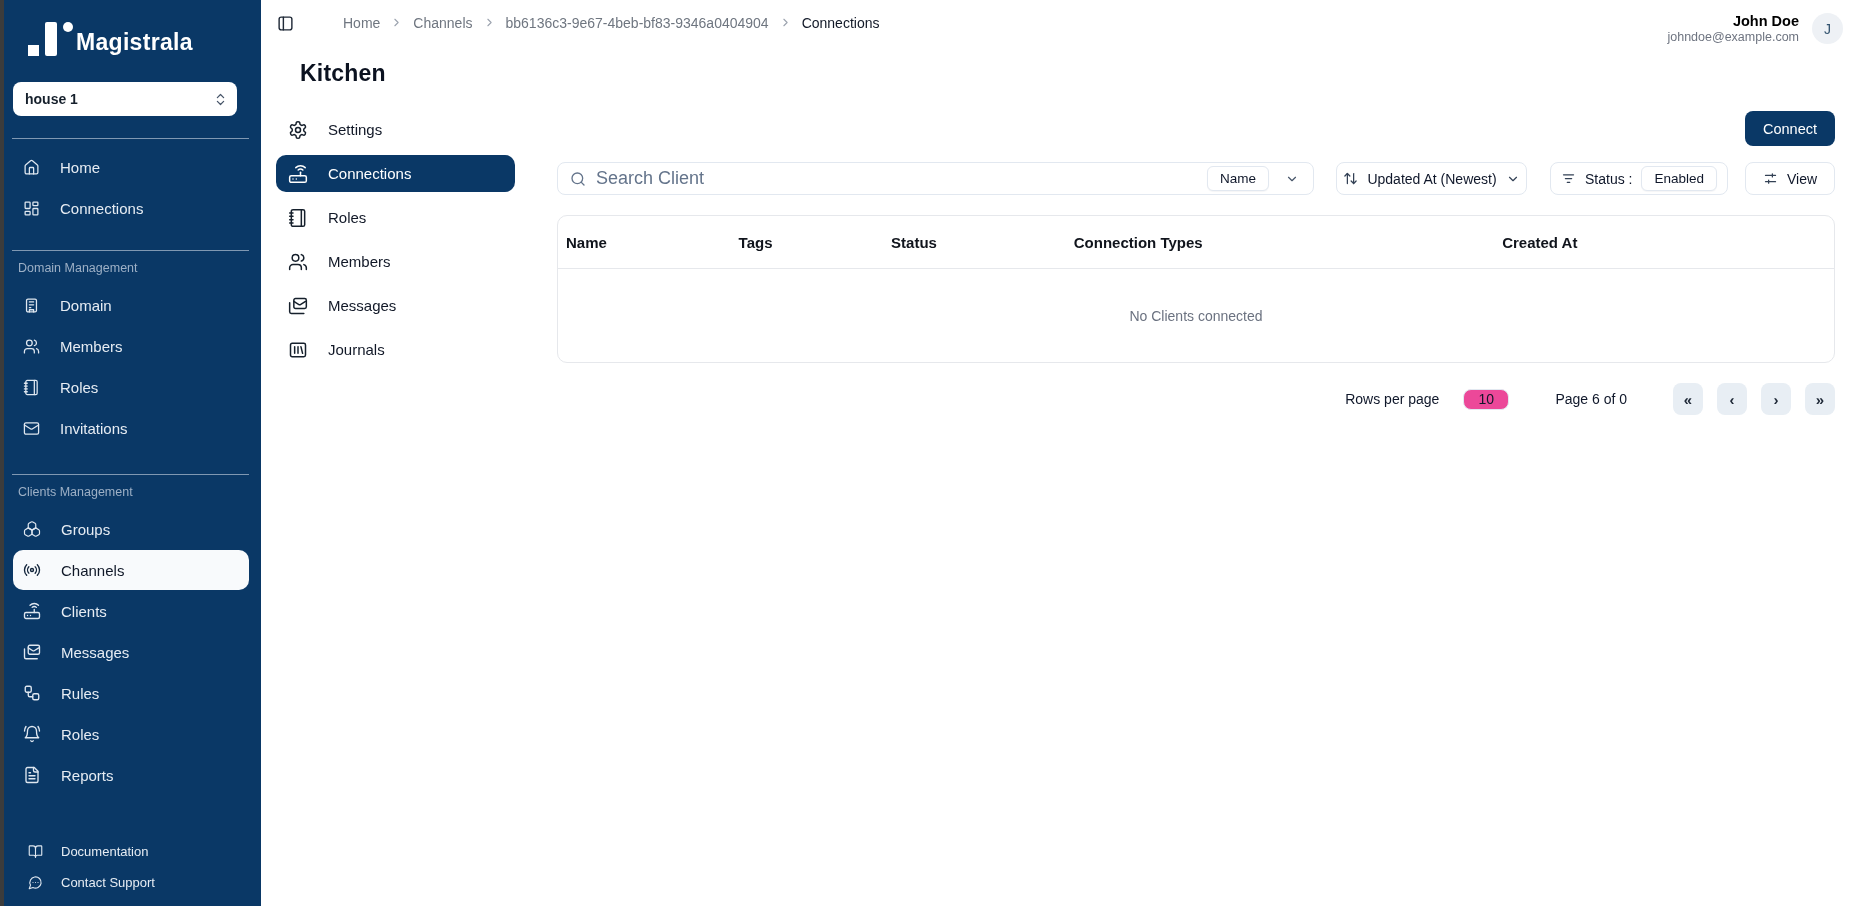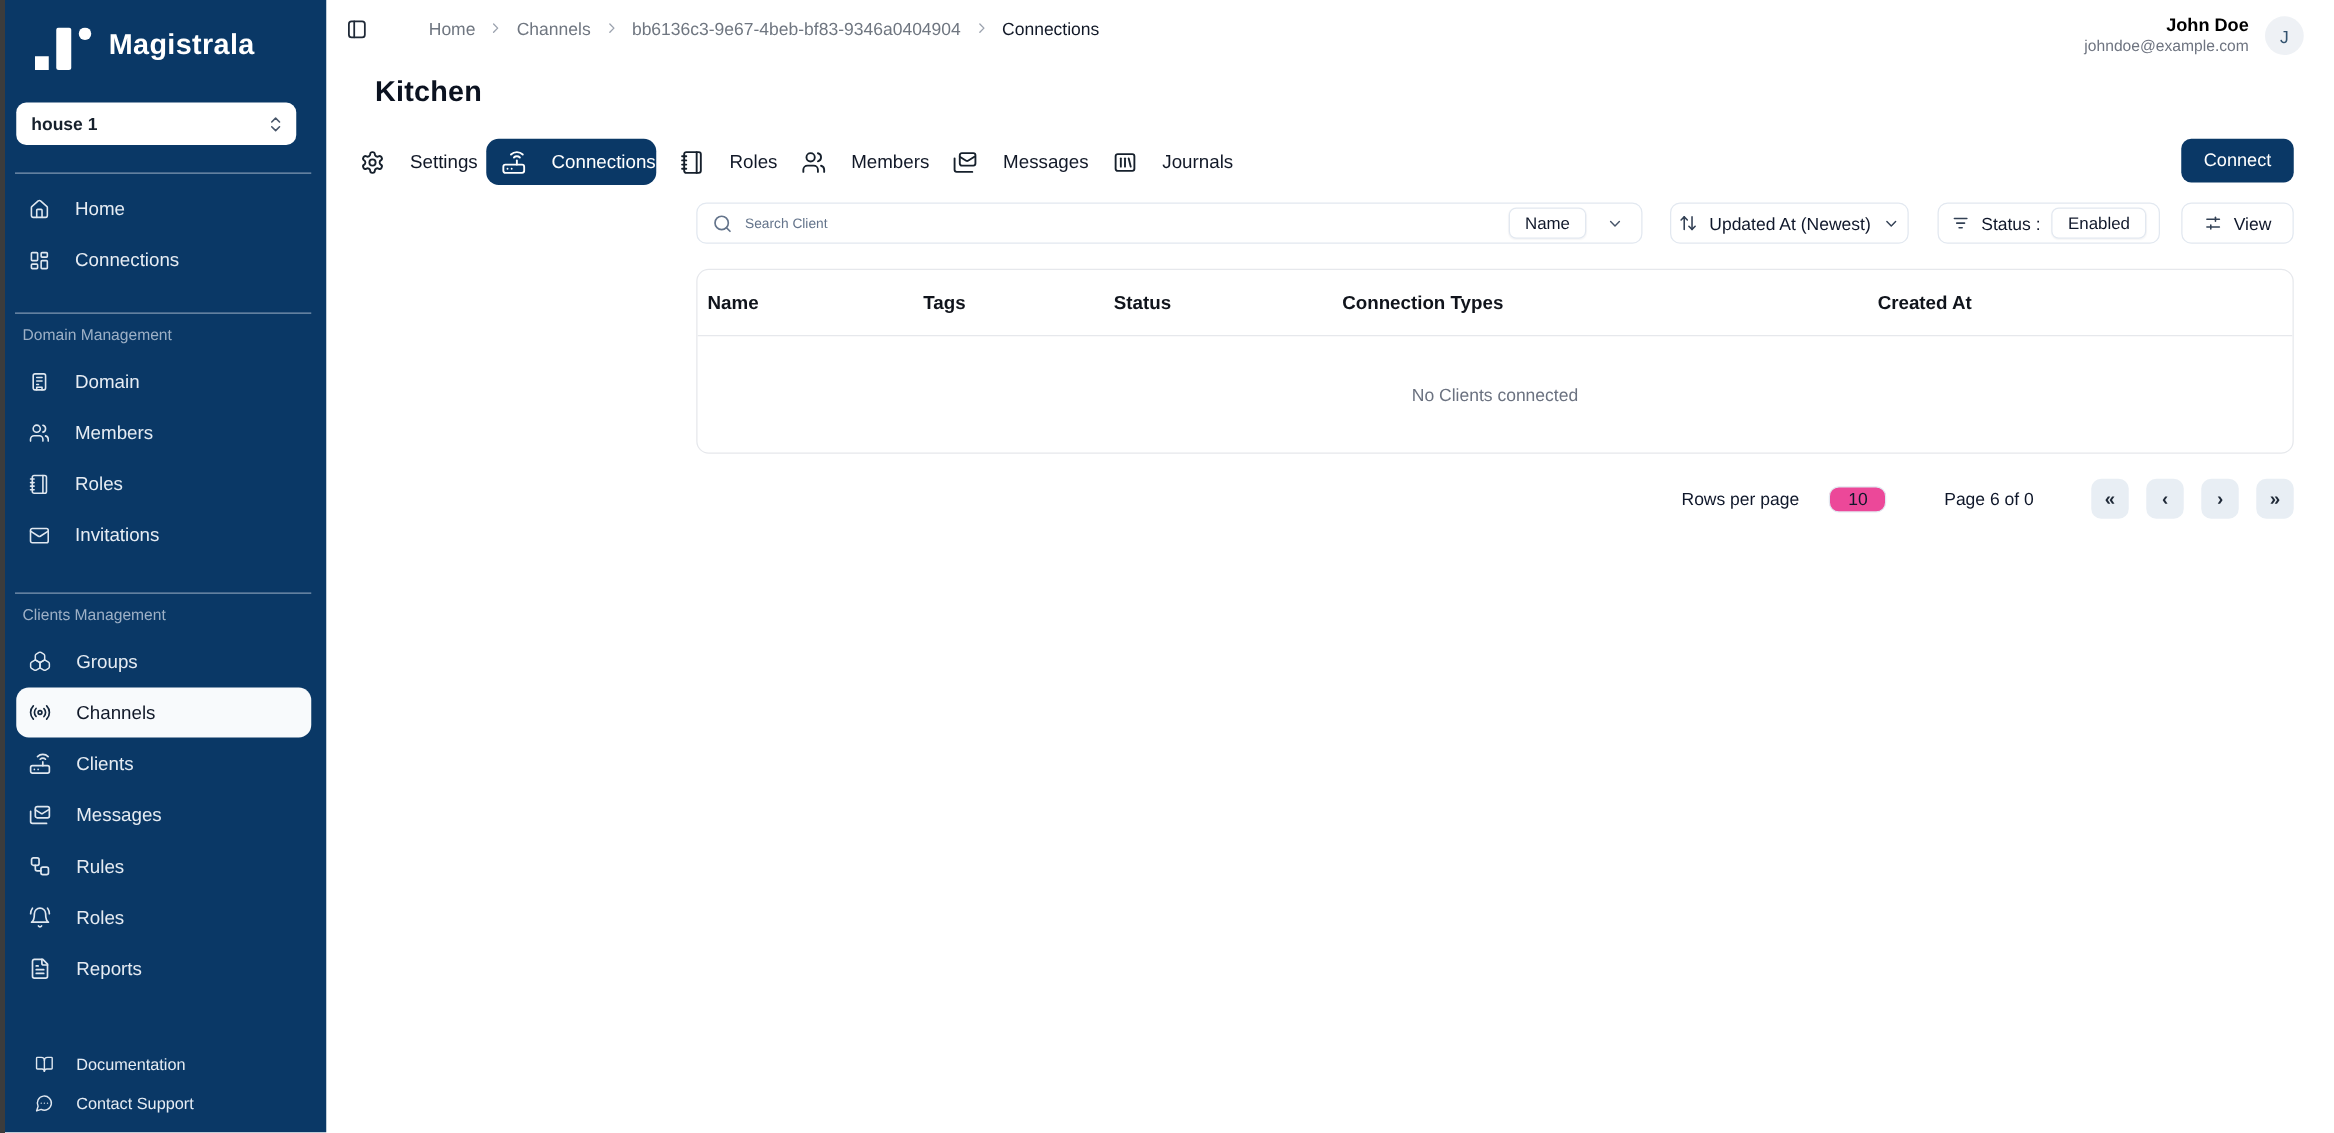--- a/index.html
+++ b/index.html
@@ -8,21 +8,21 @@
   svg { display:block; flex:none; }
 
   
   .window-edge { position:fixed; left:0; top:0; width:4px; height:100%; background:#3c3c3c; z-index:60; }
 
   
   .app { display:flex; width:100%; height:100%; }
 
   
   .sidebar { width:261px; flex:none; background:#0a3866; color:#e6ecf3; display:flex; flex-direction:column; height:100%; }
-  .logo { display:flex; align-items:flex-start; gap:13px; margin:22px 0 0 28px; }
+  .logo { display:flex; align-items:flex-end; gap:2px; margin:22px 0 0 28px; }
   .brand-name { font-size:23px; font-weight:700; color:#fff; letter-spacing:.3px; }
   .workspace { margin:26px 0 0 13px; width:224px; height:34px; background:#fff; border:none; border-radius:8px;
                display:flex; align-items:center; justify-content:space-between; padding:0 9px 0 12px;
                font-family:inherit; font-size:14px; font-weight:700; color:#16202c; cursor:pointer; }
   .sb-divider { border:none; border-top:1px solid rgba(226,232,240,.55); margin:0 12px; }
   .d1 { margin-top:22px; } .d2 { margin-top:21px; } .d3 { margin-top:25px; }
   .sb-nav { margin-top:8px; }
   .sb-item { display:flex; align-items:center; height:40px; margin:0 12px 1px 13px; padding-left:10px;
              border-radius:10px; gap:20px; font-size:15px; color:#e6ecf3; cursor:pointer; }
   .sb-item svg { color:#dfe7f0; }
@@ -45,39 +45,39 @@
   .user-name { font-size:14.5px; font-weight:700; color:#000000; }
   .user-email { font-size:12.5px; color:#6e7480; margin-top:1px; }
   .avatar { width:31px; height:31px; border-radius:50%; background:#eef1f5; color:#33536f; font-size:14px;
             display:flex; align-items:center; justify-content:center; cursor:pointer; }
 
   .page-title { margin:16px 0 0 39px; font-size:23px; font-weight:700; color:#0b1220; letter-spacing:.2px; }
 
   .page-body { display:flex; margin-top:24px; }
 
   
-  .subnav { width:239px; flex:none; margin-left:15px; display:flex; flex-direction:row; gap:7px; }
+  .subnav { width:239px; flex:none; margin-left:15px; display:flex; flex-direction:column; gap:7px; }
   .tab { display:flex; align-items:center; height:37px; border-radius:10px; padding-left:12px; gap:20px;
          font-size:15px; font-weight:500; color:#111827; cursor:pointer; background:transparent; border:none;
          font-family:inherit; text-align:left; }
   .tab svg { color:#16202c; }
   .tab.active { background:#0a3866; color:#fff; }
   .tab.active svg { color:#fff; }
 
   
   .content { flex:1; margin:0 32px 0 42px; }
   .connect-row { display:flex; justify-content:flex-end; }
   .btn-connect { width:90px; height:35px; border:none; border-radius:8px; background:#0a3866; color:#fff;
                  font-family:inherit; font-size:14.5px; font-weight:500; cursor:pointer; }
 
   .toolbar { display:flex; align-items:center; margin-top:16px; }
   .search-box { flex:1; height:33px; border:1px solid #e2e8f0; border-radius:8px; display:flex; align-items:center;
                 padding:0 8px 0 12px; gap:10px; background:#fff; }
   .search-box svg.search-glyph { color:#64748b; }
-  .search-input { flex:1; border:none; outline:none; font-family:inherit; font-size:11px; color:#0f172a; background:transparent; }
+  .search-input { flex:1; border:none; outline:none; font-family:inherit; font-size:18px; color:#0f172a; background:transparent; }
   .search-input::placeholder { color:#64748b; }
   .chip { font-size:13.5px; padding:4px 12px; border:1px solid #e2e8f0; border-radius:6px; background:#fff;
           color:#0f172a; box-shadow:0 1px 1px rgba(15,23,42,.04); }
   .chev-btn { background:none; border:none; color:#475569; cursor:pointer; padding:2px 6px; }
   .tb-btn { height:33px; border:1px solid #e2e8f0; border-radius:8px; background:#fff; display:flex;
             align-items:center; justify-content:center; gap:9px; font-family:inherit; font-size:14px;
             color:#0f172a; cursor:pointer; }
   .sort-btn { width:191px; margin-left:22px; }
   .status-btn { width:178px; margin-left:23px; }
   .view-btn { width:90px; margin-left:17px; }

